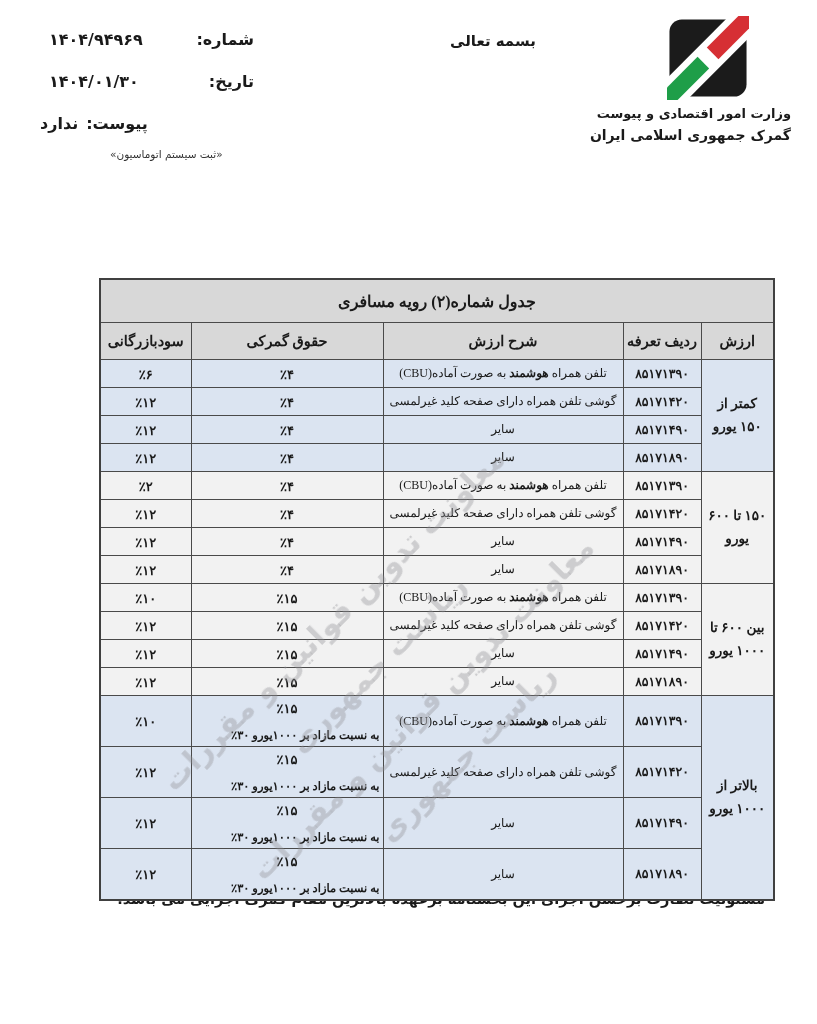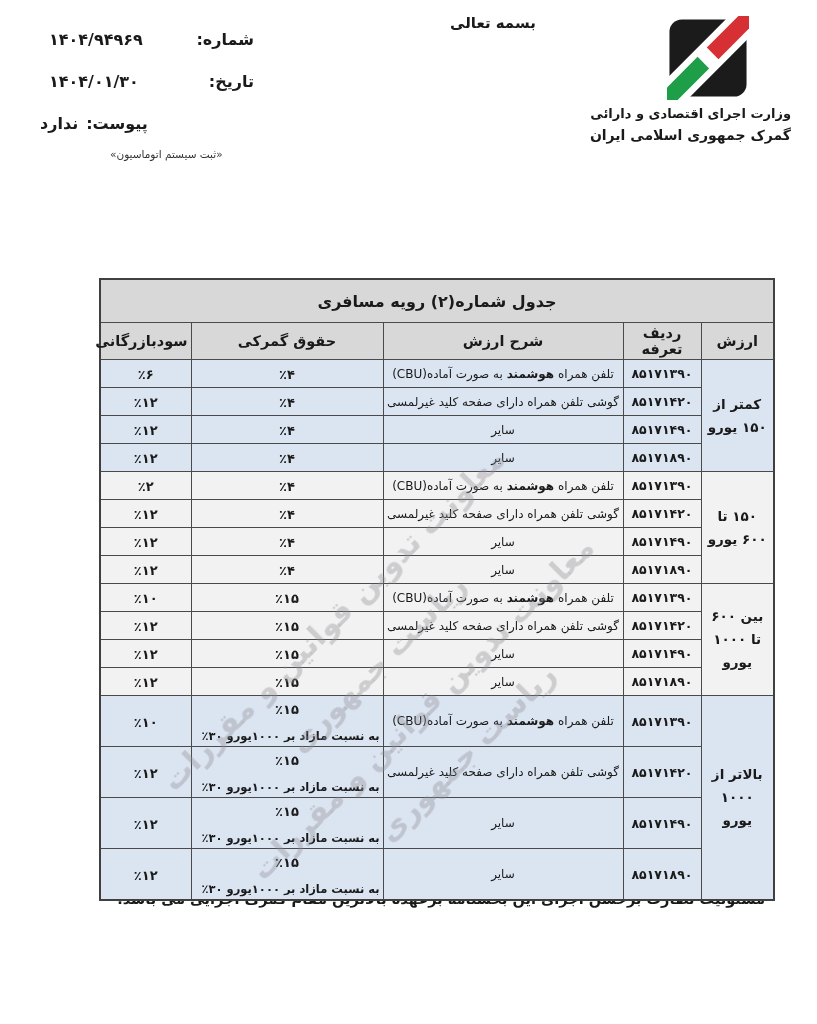--- a/index.html
+++ b/index.html
@@ -8,35 +8,35 @@
     font-family:"DejaVu Sans",sans-serif;color:#1a1a1a;direction:rtl;
   }
   
   .meta{position:absolute;top:30px;left:40px;width:214px;}
   .meta-row{display:flex;justify-content:space-between;align-items:baseline;
     font-size:16px;font-weight:700;margin-bottom:23px;}
   .meta-row.inline{justify-content:flex-end;gap:8px;}
   .meta-note{font-size:10.5px;font-weight:400;text-align:left;margin-left:70px;margin-top:-8px;color:#333;}
   .num-ltr{direction:ltr;unicode-bidi:bidi-override;display:inline-block;margin-left:9px;}
   
-  .bismillah{position:absolute;top:14px;left:450px;font-size:15px;font-weight:700;}
+  .bismillah{position:absolute;top:32px;left:450px;font-size:15px;font-weight:700;}
   
   .letterhead{position:absolute;top:16px;right:26px;width:166px;text-align:center;}
   .logo{width:82px;height:84px;margin:0 auto 6px auto;}
   .lh-line1{font-size:13px;font-weight:700;margin-bottom:6px;white-space:nowrap;}
   .lh-line2{font-size:14px;font-weight:700;white-space:nowrap;padding-left:34px;}
   
   .watermark{
     position:absolute;left:110px;top:560px;width:580px;text-align:center;
     transform:rotate(-45deg);color:rgba(145,145,150,0.38);
     font-size:30px;font-weight:700;line-height:2.1;pointer-events:none;z-index:5;
     filter:blur(0.3px);
   }
   
-  .tbl-wrap{position:absolute;top:278px;right:42px;width:769px;z-index:1;}
+  .tbl-wrap{position:absolute;top:278px;right:42px;width:769px;z-index:1;font-family:Liberation Serif, serif;}
   table{border-collapse:collapse;width:674px;table-layout:fixed;direction:rtl;}
   th,td{border:1px solid #4a4a4a;padding:1px 3px;vertical-align:middle;text-align:center;}
   table{border:2px solid #404040;}
   .title-row th{background:#d8d8d8;height:40px;font-size:16px;font-weight:700;}
   .head-row th{background:#d8d8d8;height:34px;font-size:14.5px;font-weight:700;}
   tr.r-sm td{height:25px;}
   tr.r-lg td{height:48px;}
   .bg-blue td{background:#dbe4f1;}
   .bg-gray td{background:#f2f2f2;}
   td.valcell{font-size:13.5px;font-weight:700;line-height:1.7;padding:12px 4px;}
@@ -77,21 +77,21 @@
     <div class="logo">
       <svg viewBox="0 0 100 100" width="82" height="84" aria-hidden="true">
         <rect x="3" y="3" width="94" height="94" rx="15" fill="#1b1b1b"></rect>
         <g transform="rotate(-45 50 50)">
           <rect x="-30" y="32" width="160" height="36" fill="#ffffff"></rect>
           <rect x="-24" y="40" width="66" height="20" fill="#1e9e48"></rect>
           <rect x="58" y="40" width="66" height="20" fill="#d62f34"></rect>
         </g>
       </svg>
     </div>
-    <div class="lh-line1">وزارت اجرای اقتصادی و دارائی</div>
+    <div class="lh-line1">وزارت امور اقتصادی و پیوست</div>
     <div class="lh-line2">گمرک جمهوری اسلامی ایران</div>
   </div>
 
   <div class="watermark">
     <div>معاونت تدوین قوانین و مقررات ریاست جمهوری</div>
     <div>معاونت تدوین قوانین و مقررات ریاست جمهوری</div>
   </div>
 
   <div class="tbl-wrap">
     <table>

